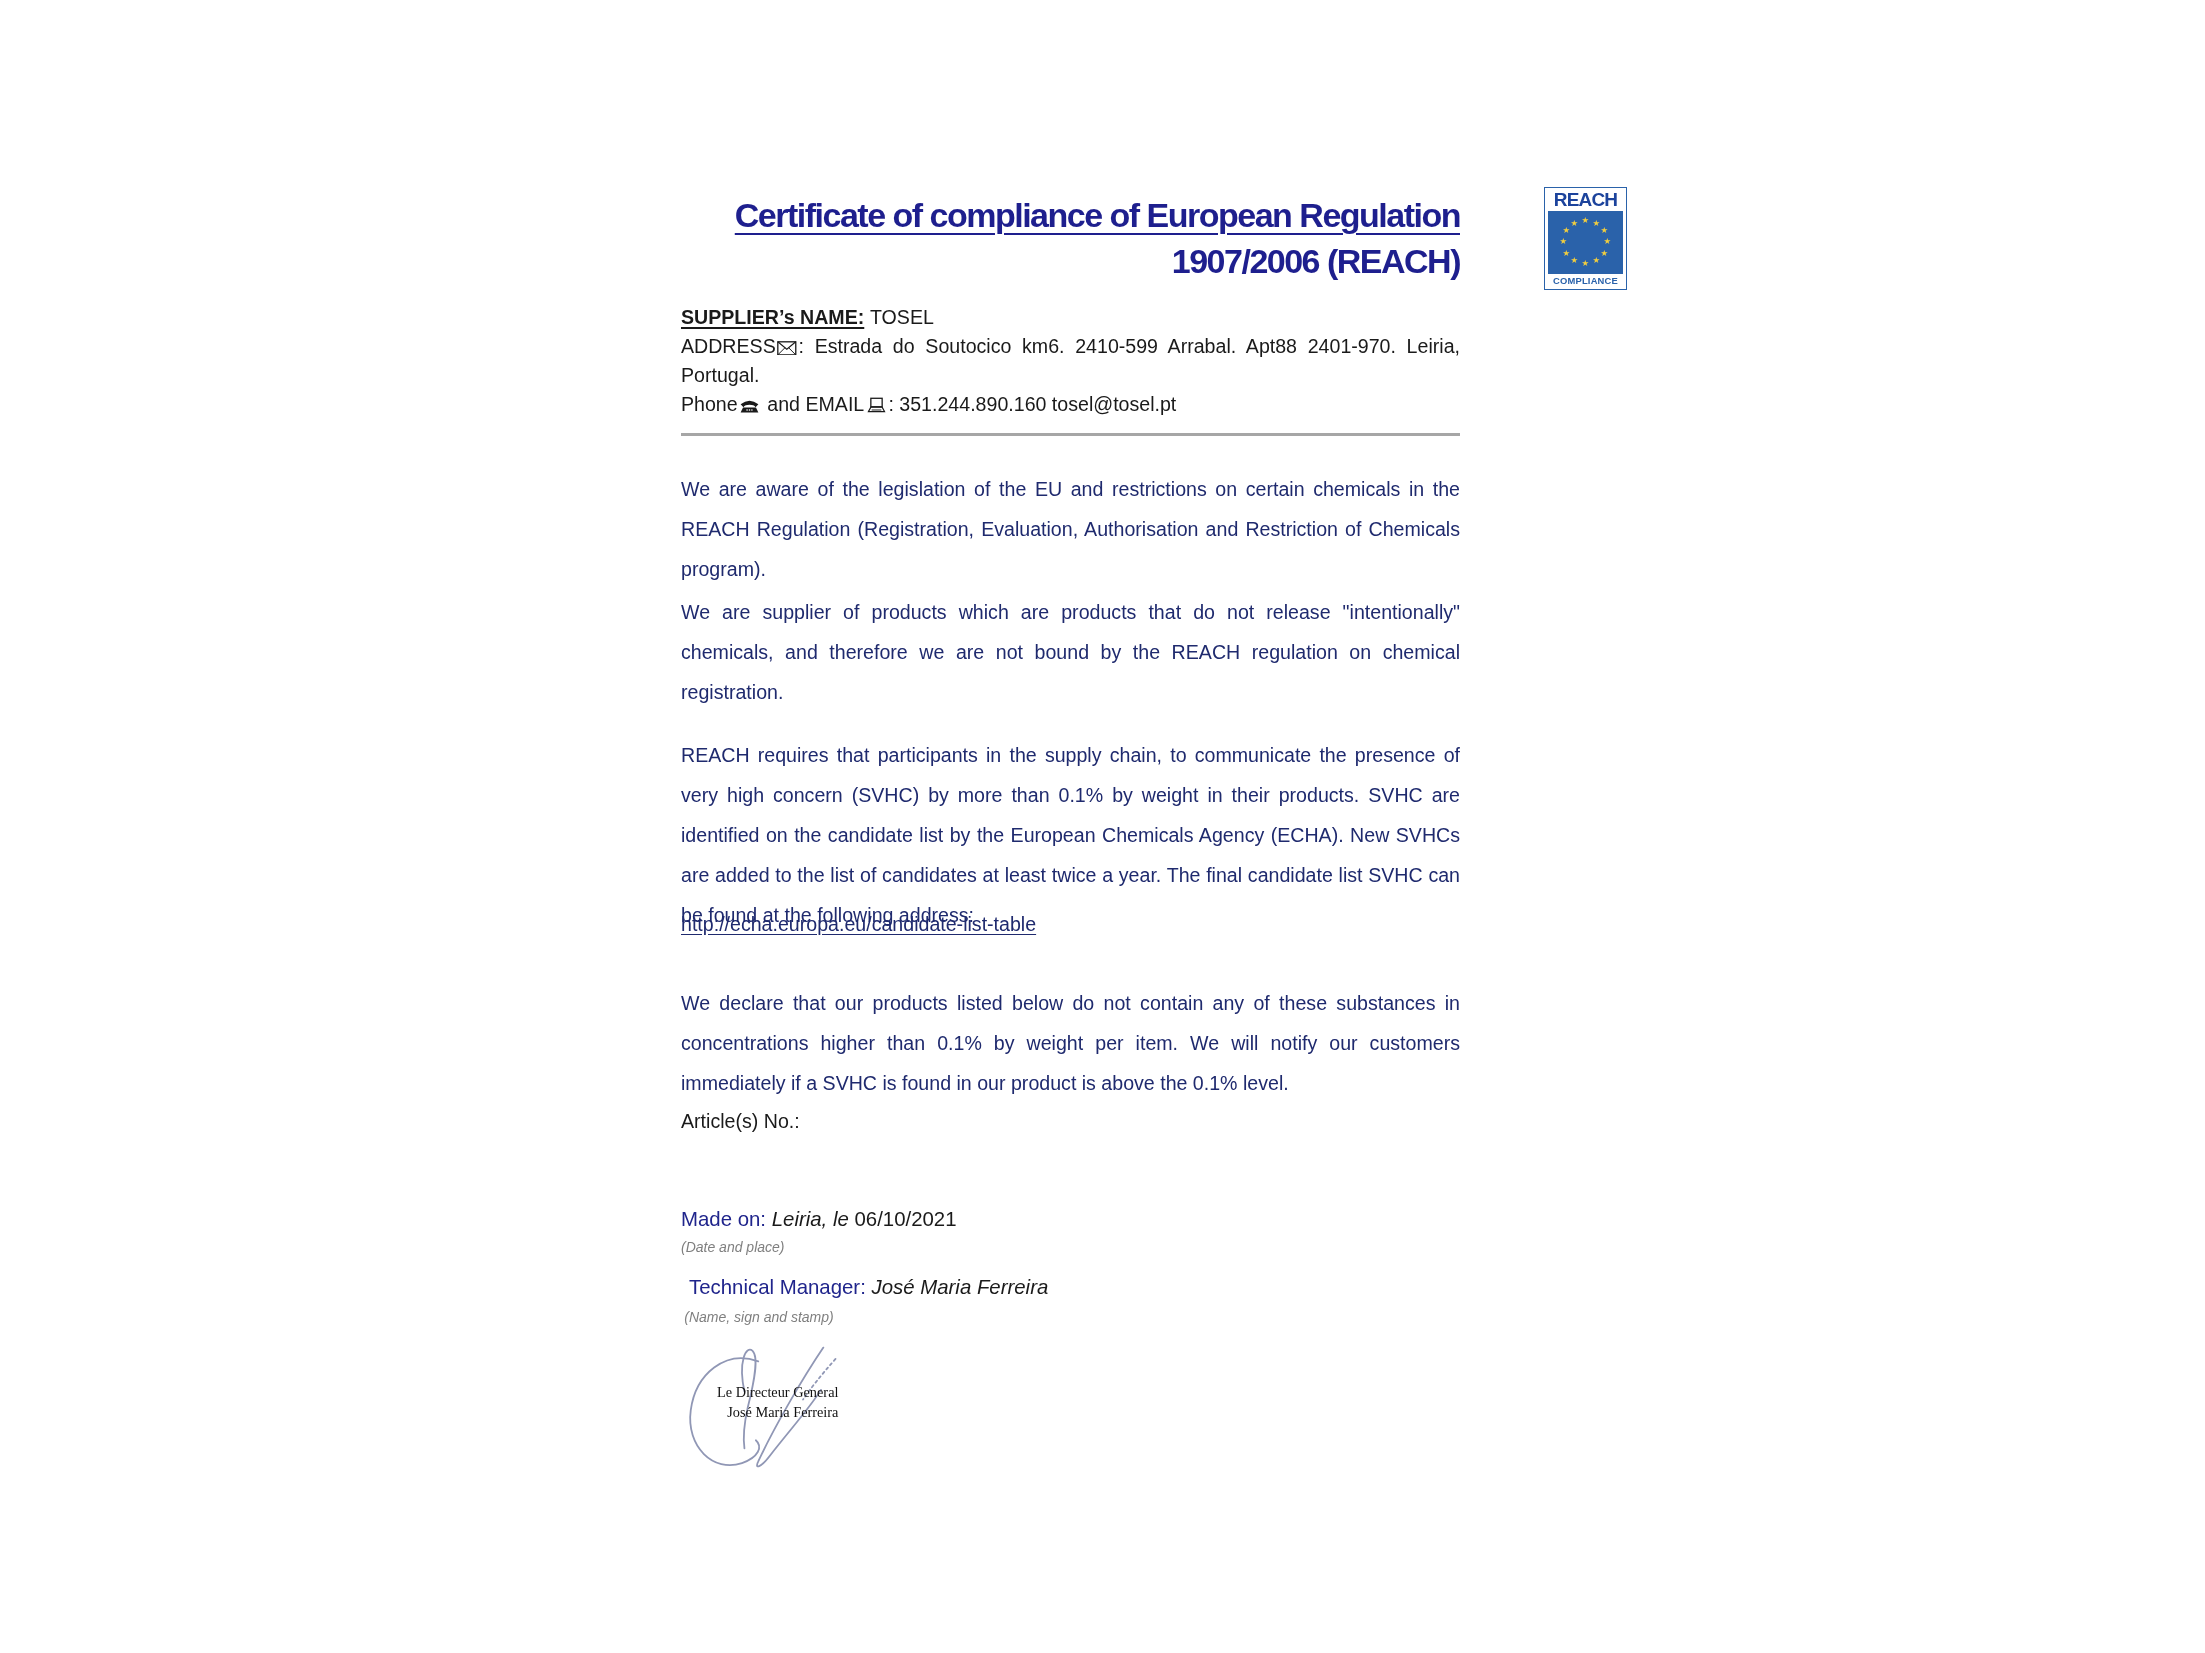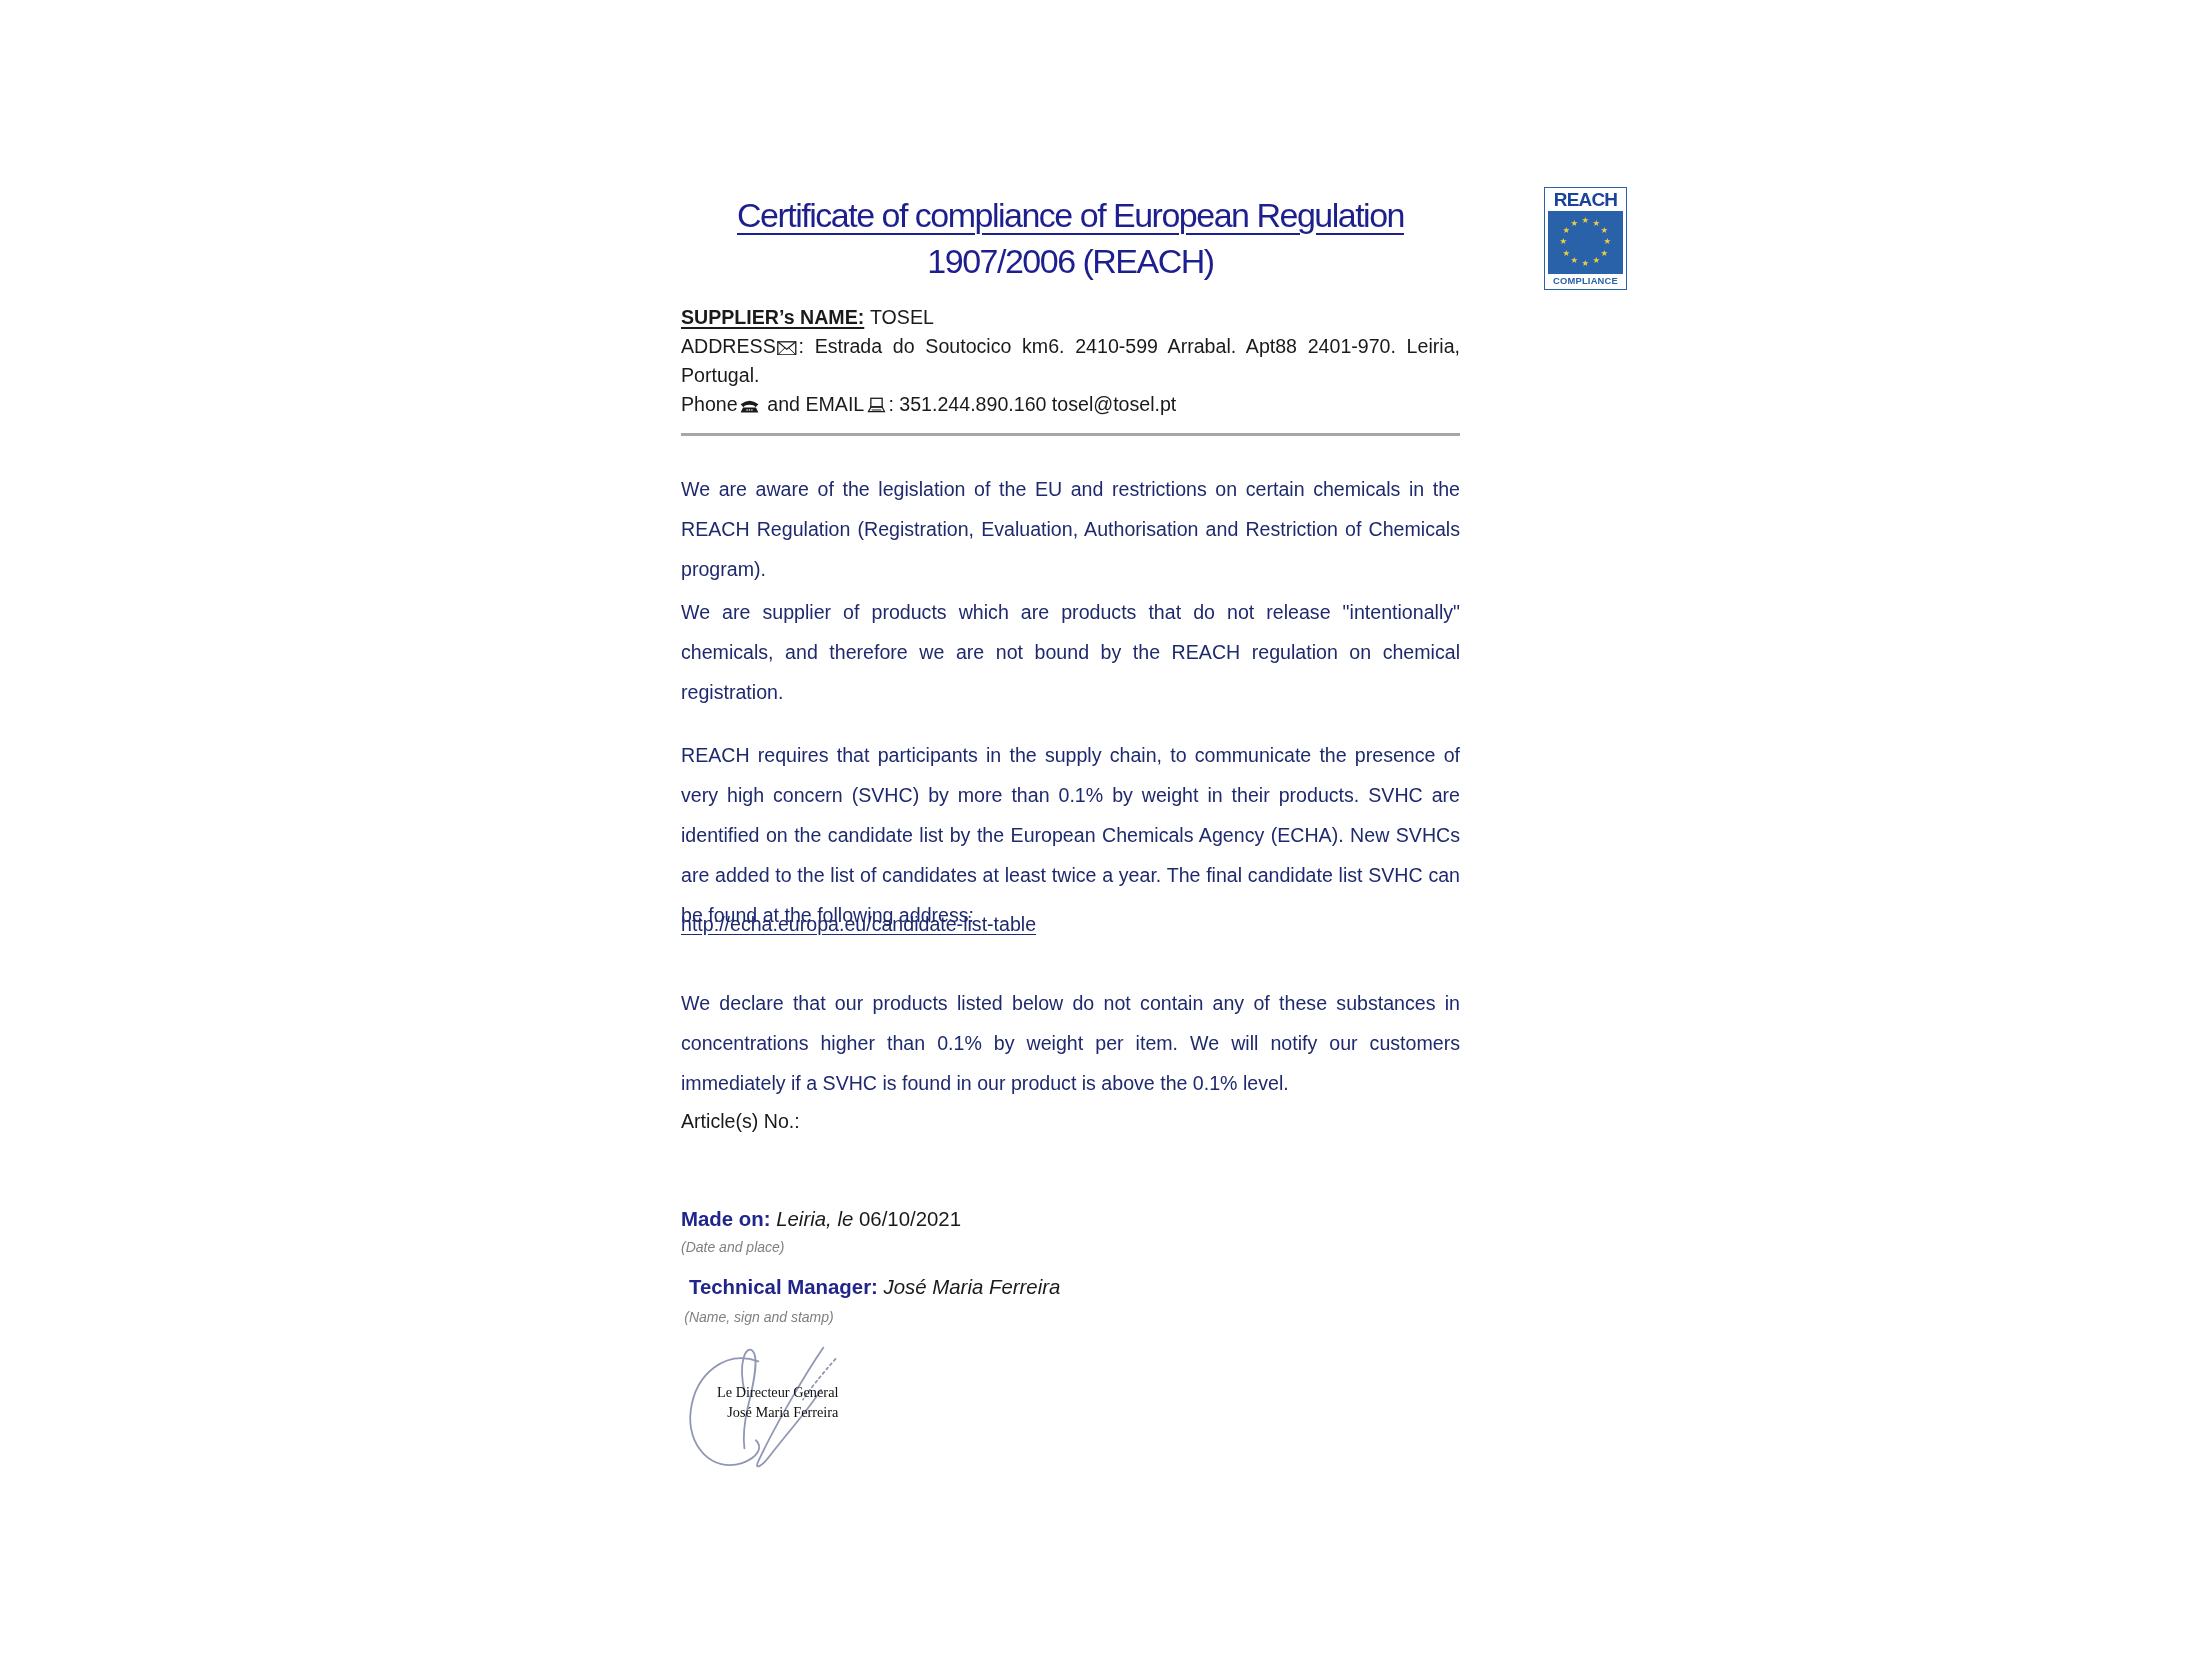--- a/index.html
+++ b/index.html
@@ -4,22 +4,22 @@
 <style>
   html,body{margin:0;padding:0;}
   body{
     width:2205px;height:1654px;background:#ffffff;position:relative;overflow:hidden;
     font-family:"Liberation Sans", sans-serif;color:#1a1a1a;
   }
   .abs{position:absolute;}
   .column{left:681px;top:0;width:779px;height:1654px;}
 
   
-  .title-block{top:192px;left:0;width:100%;text-align:center;
-    color:#1e1f8e;font-weight:normal;font-size:34px;line-height:46px;letter-spacing:-1.5px;}
+  .title-block{top:192px;left:0;width:100%;text-align:right;
+    color:#1e1f8e;font-weight:bold;font-size:34px;line-height:46px;letter-spacing:-1.5px;}
   .title-line1{white-space:nowrap;text-decoration:underline;text-decoration-thickness:2.4px;text-underline-offset:5.7px;}
   .title-line2{white-space:nowrap;}
 
   
   .supplier{top:303px;left:0;width:100%;font-size:19.6px;line-height:29px;text-align:justify;color:#1a1a1a;}
   .supplier p{margin:0;}
   .u-bold{font-weight:bold;text-decoration:underline;text-decoration-thickness:1.6px;text-underline-offset:3.3px;}
   .val-gap{margin-left:5.7px;}
   .inline-icon{display:inline-block;vertical-align:-2.4px;margin:0 1.6px;}
 
@@ -30,21 +30,21 @@
   .para{left:0;width:100%;font-size:19.6px;line-height:40px;text-align:justify;color:#1f2a6e;margin:0;}
   .p1{top:469px;} .p2{top:592px;} .p3{top:735px;} .p4{top:983px;}
 
   .link-line{top:913px;left:0;width:100%;text-align:left;font-size:19.6px;}
   .link-line a{color:#1f2a6e;text-decoration:underline;text-underline-offset:3.3px;}
 
   .articles{top:1110px;left:0;width:100%;font-size:19.6px;color:#1a1a1a;margin:0;text-align:left;}
 
   
   .made-on{top:1208px;left:0;width:100%;font-size:20.4px;}
-  .navy-label{color:#20258c;font-weight:bold;text-align:right;}
+  .navy-label{color:#20258c;font-weight:normal;text-align:right;}
   .italic{font-style:italic;}
   .note{font-size:14px;color:#7f7f7f;font-style:italic;}
   .date-note{top:1239px;left:0;}
   .manager{top:1276px;left:8px;width:100%;font-size:20.4px;}
   .sign-note{top:1309px;left:3.3px;}
 
   
   .signature-wrap{top:1341px;left:0;width:244px;height:175px;text-align:right;}
   .signature-svg{position:absolute;left:0;top:0;}
   .signature-text{position:absolute;left:36px;top:42px;

